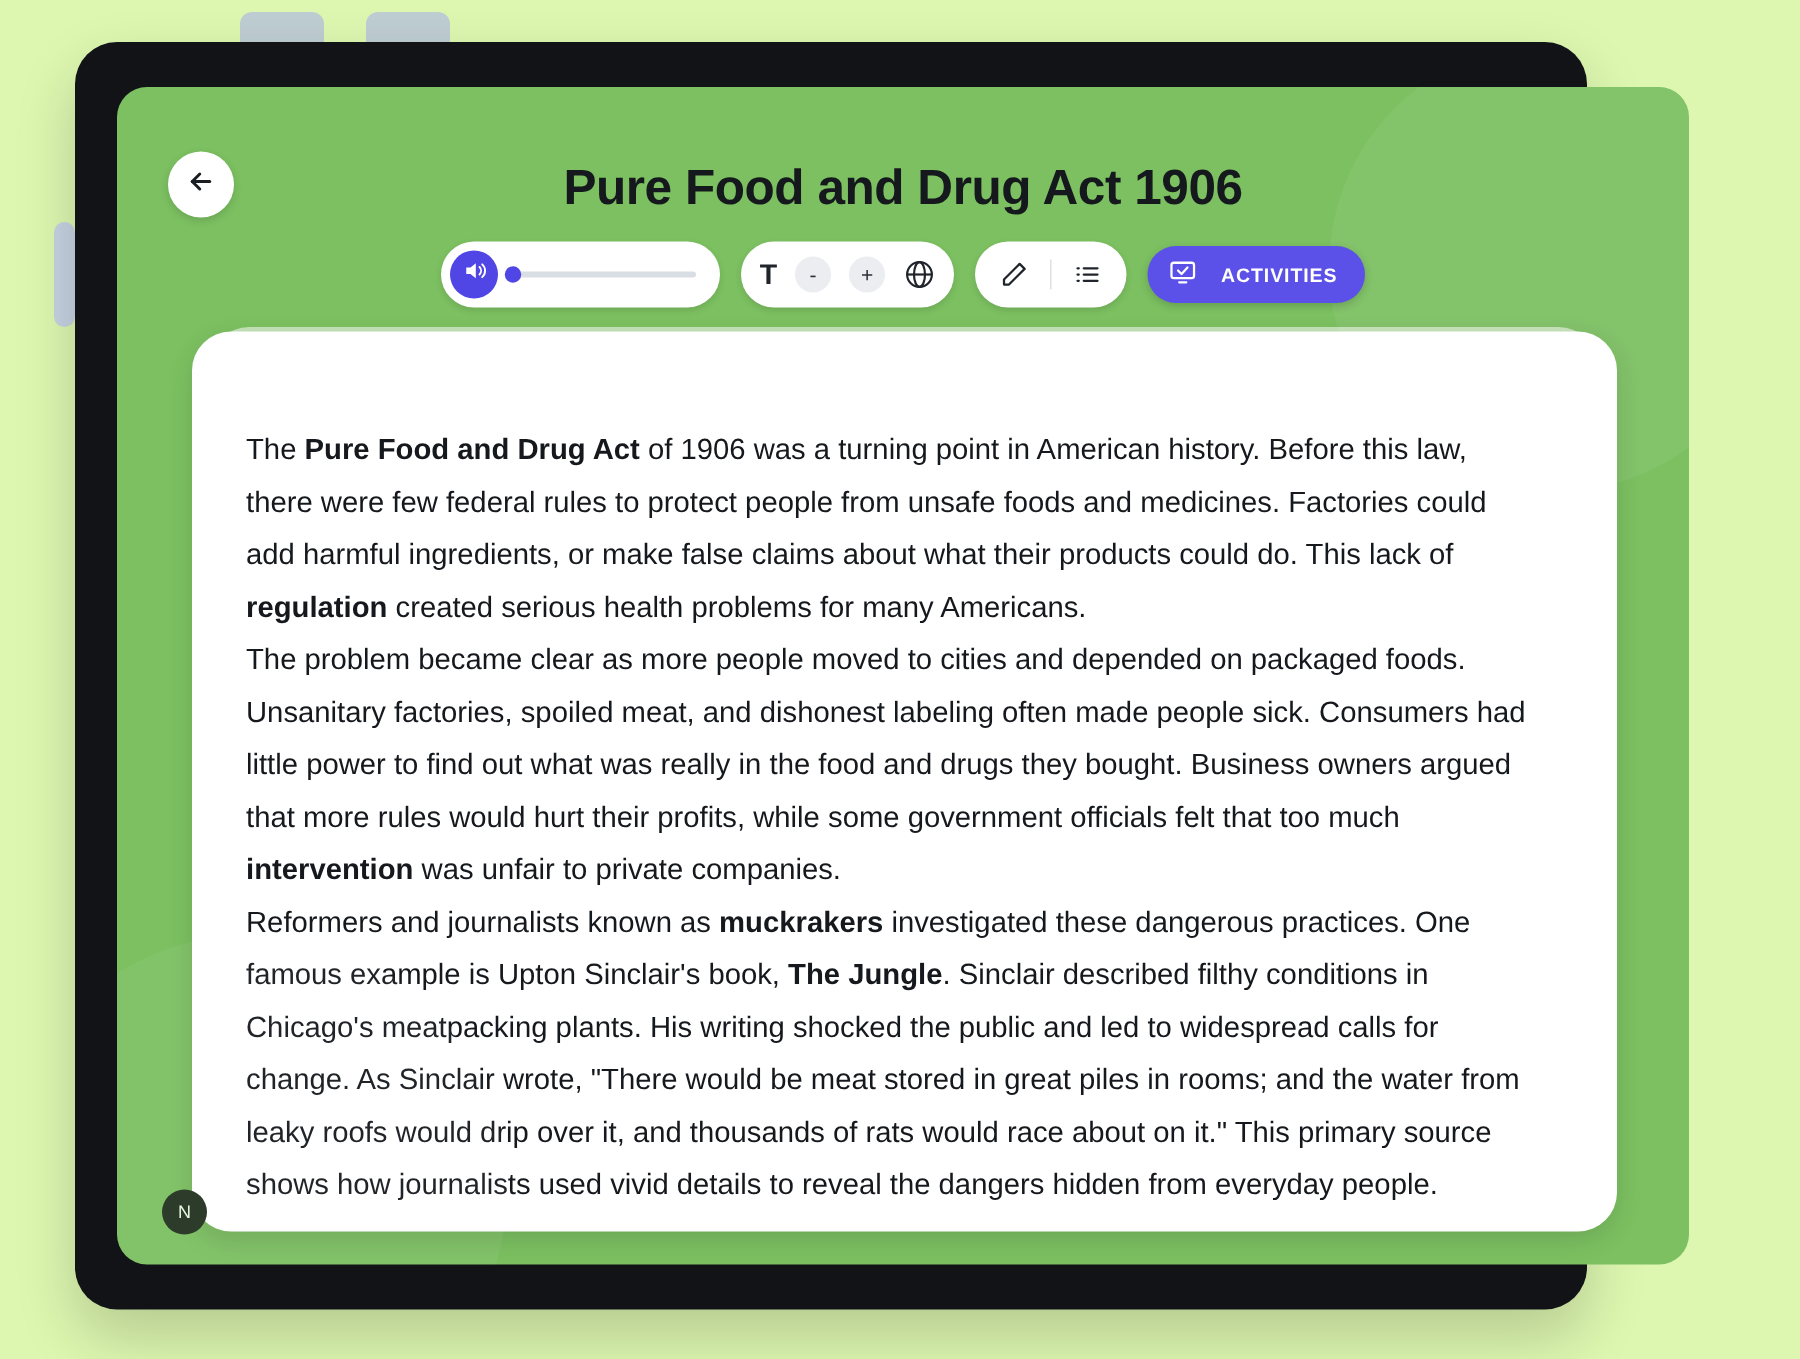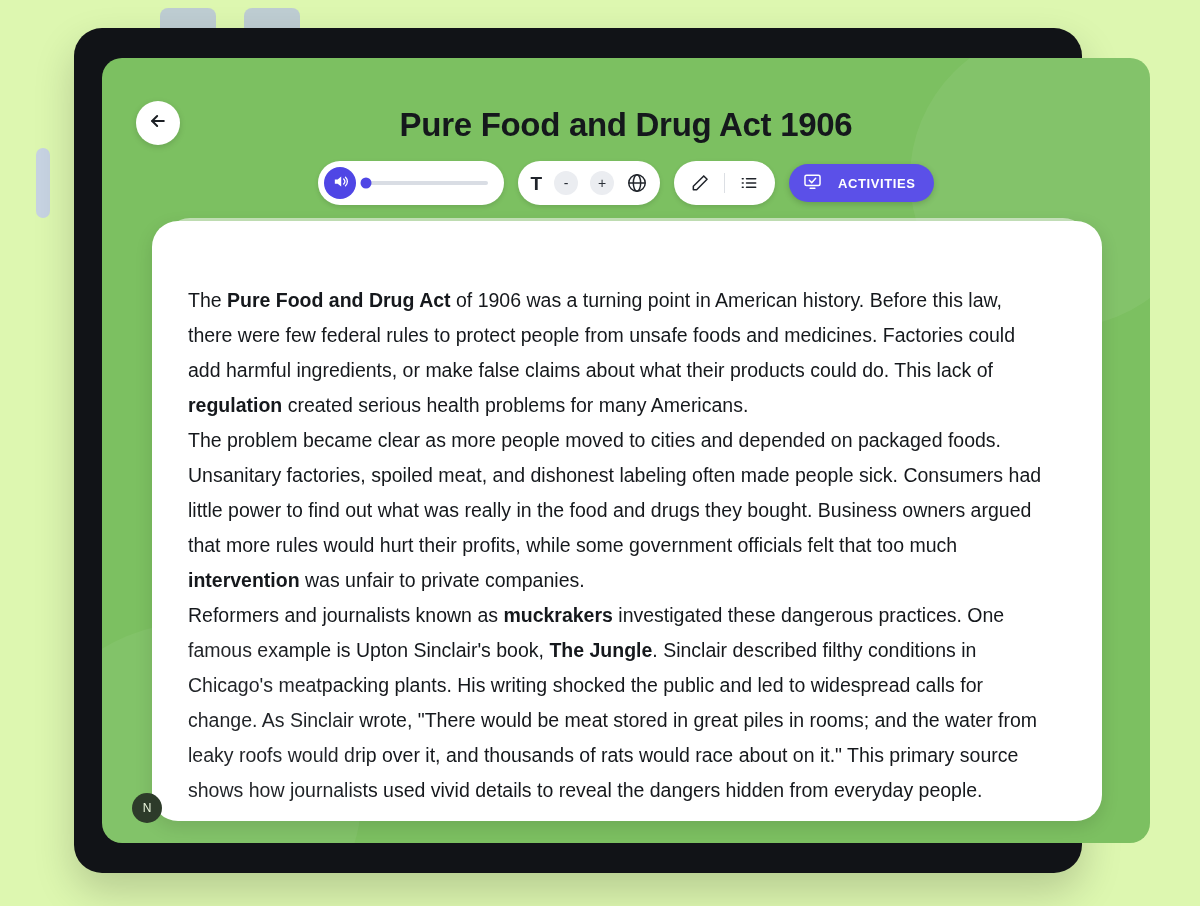--- a/index.html
+++ b/index.html
@@ -32,21 +32,20 @@
   }
 
   
   .tablet {
     position: absolute;
     left: 50px; top: 28px;
     width: 1008px; height: 845px;
     background: #111317;
     border-radius: 28px;
     box-shadow: 0 18px 40px rgba(0,0,0,.18);
-    margin-left: 24px;
   }
   .screen {
     position: absolute;
     left: 28px; top: 30px;
     width: 1048px; height: 785px;
     background: #7cc061;
     border-radius: 20px;
     overflow: hidden;
   }
   

